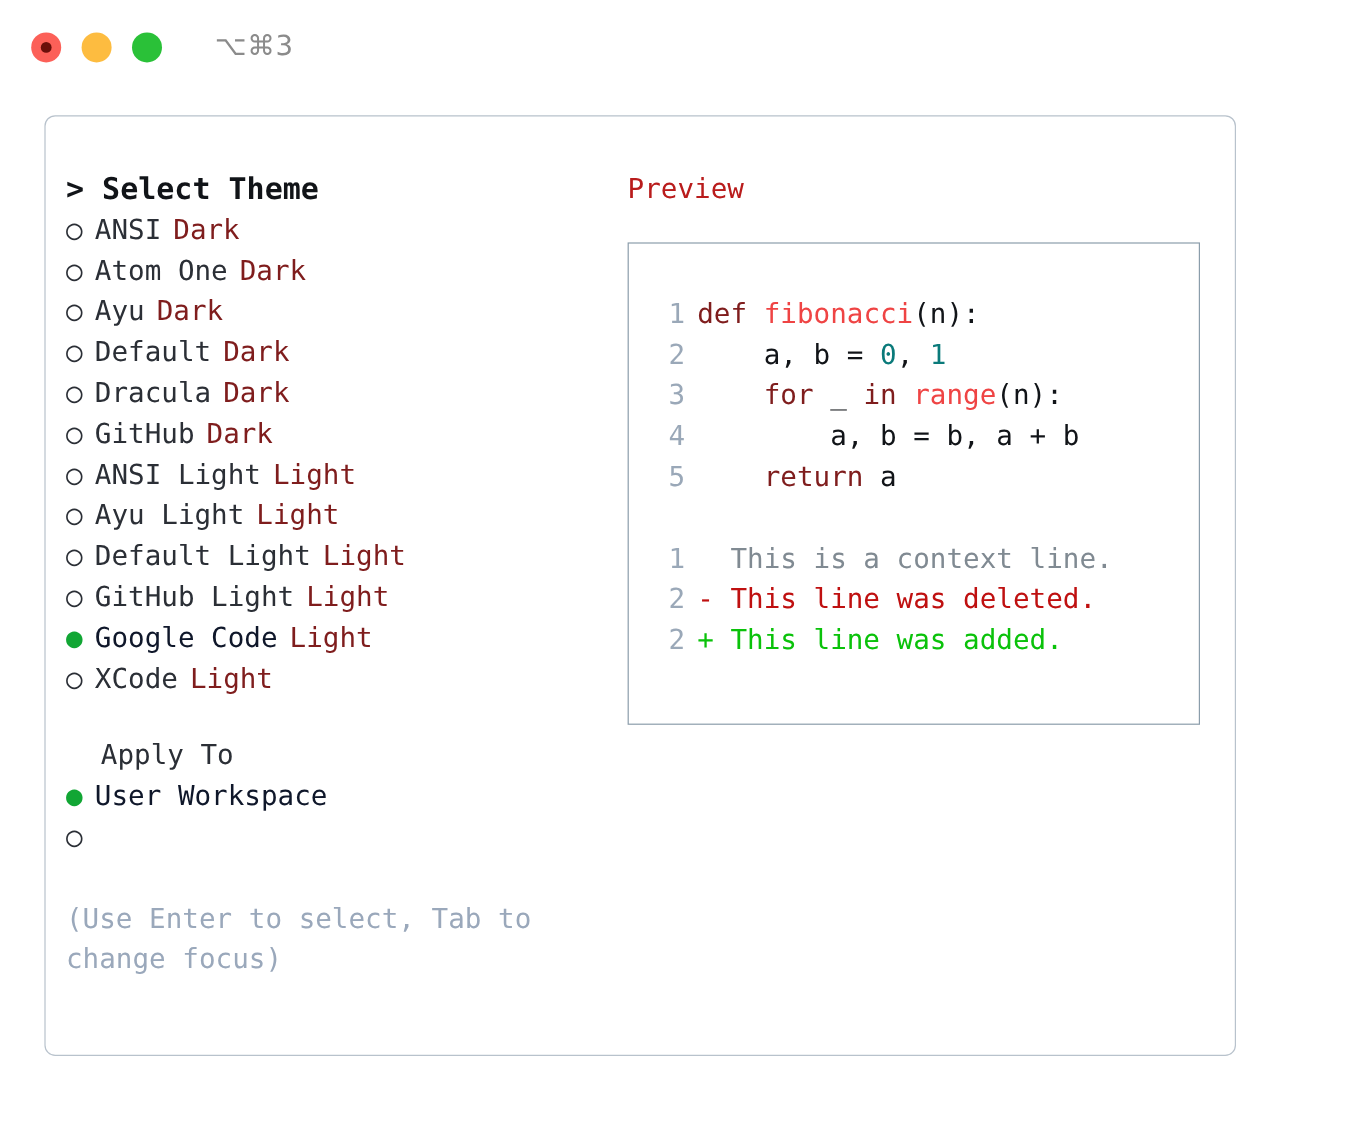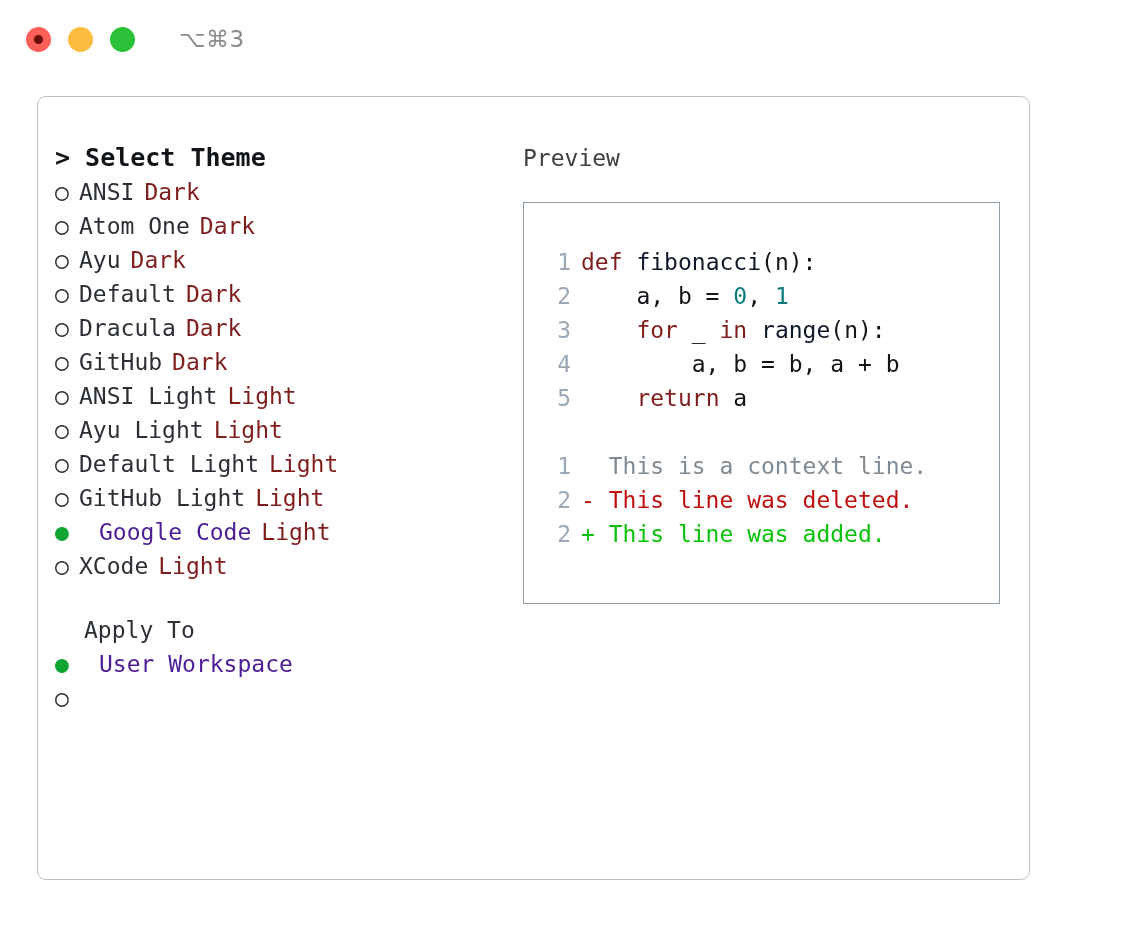--- a/index.html
+++ b/index.html
@@ -108,21 +108,21 @@
     white-space: pre;
   }
   .bullet {
     display: inline-block;
     width: 24px;
     flex: none;
     color: #2b2f36;
   }
   .opt.selected .bullet { color: #11a634; }
   .opt-label { color: #2b2f36; }
-  .opt.selected .opt-label { color: #4c1d95; margin-left: 20px; }
+  .opt.selected .opt-label { color: #0f172a; }
   .opt-tag {
     color: #7f1d1d;
     margin-left: 10px;
   }
 
   .section-gap { height: 30px; }
 
   .subheading {
     font-size: 23px;
     color: #2b2f36;
@@ -141,21 +141,21 @@
   }
 
   
   .right-col {
     flex: 1;
     padding-left: 20px;
     box-sizing: border-box;
   }
   .preview-title {
     font-size: 23px;
-    color: #404040;
+    color: #b91c1c;
     line-height: 34px;
     margin-bottom: 27px;
     white-space: pre;
   }
   .preview-box {
     width: 477px;
     height: 402px;
     border: 1.5px solid #8b9dab;
     box-sizing: border-box;
     padding: 42px 0 0 20px;
@@ -168,21 +168,21 @@
     white-space: pre;
   }
   .ln {
     display: inline-block;
     width: 27px;
     text-align: right;
     color: #9aa8b8;
     margin-right: 10px;
   }
   .kw   { color: #7f1d1d; text-align: right; }
-  .fn   { color: #0f172a; }
+  .fn   { color: #ef4444; }
   .num  { color: #0a7a7a; }
   .pln  { color: #111418; }
   .blank-line { height: 34px; }
   .diff-ctx { color: #808a92; text-align: center; }
   .diff-del { color: #bf1010; }
   .diff-add { color: #0ac20a; margin-top: 17px; }
 </style>
 </head>
 <body>
 
@@ -220,20 +220,21 @@
 
         <div class="section-gap"></div>
 
         <div class="subheading">Apply To</div>
 
         <div id="apply-list">
             <div class="opt selected"><span class="bullet">●</span><span class="opt-label">User Workspace</span></div>
             <div class="opt"><span class="bullet">○</span></div>
           </div>
 
+        <div class="hint">(Use Enter to select, Tab to change focus)</div>
       </div>
 
       <div class="right-col">
         <div class="preview-title">Preview</div>
         <div class="preview-box">
           <div id="code-block">
               <div class="code-line"><span class="ln">1</span><span class="kw">def</span><span class="pln"> </span><span class="fn">fibonacci</span><span class="pln">(n):</span></div>
               <div class="code-line"><span class="ln">2</span><span class="pln">    a, b = </span><span class="num">0</span><span class="pln">, </span><span class="num">1</span></div>
               <div class="code-line"><span class="ln">3</span><span class="pln">    </span><span class="kw">for</span><span class="pln"> _ </span><span class="kw">in</span><span class="pln"> </span><span class="fn">range</span><span class="pln">(n):</span></div>
               <div class="code-line"><span class="ln">4</span><span class="pln">        a, b = b, a + b</span></div>

